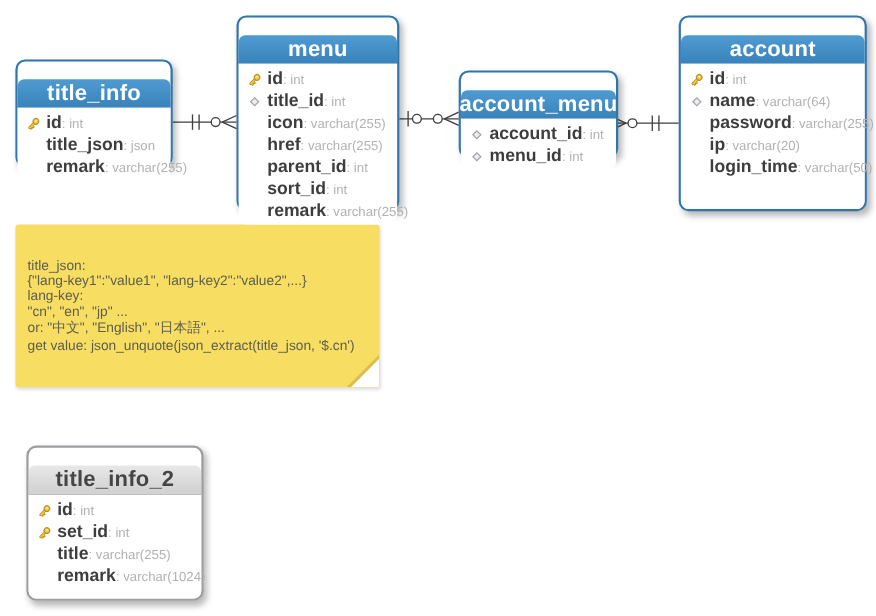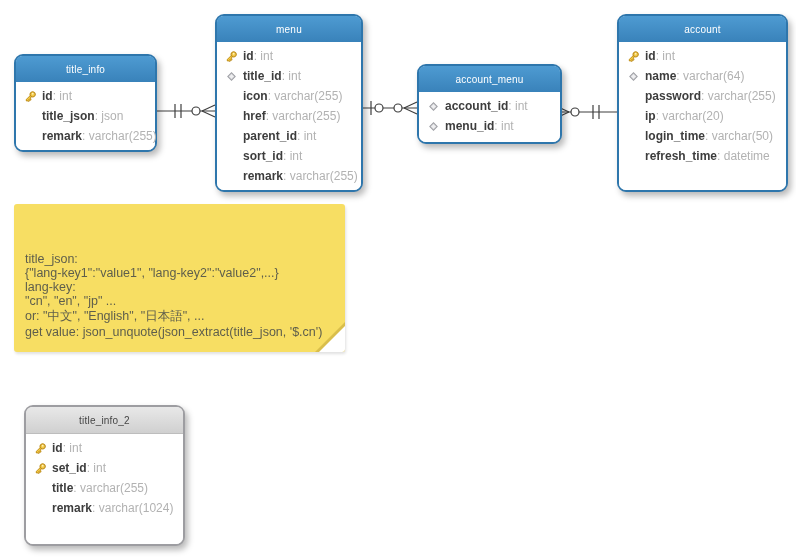--- a/index.html
+++ b/index.html
@@ -12,41 +12,41 @@
   
   .tbl {
     position:absolute; box-sizing:border-box; display:flex; flex-direction:column;
     border-radius:9px; background:#ffffff;
     box-shadow:3px 4px 6px rgba(0,0,0,0.28);
   }
   .tbl.blue { border:2px solid #2E76AC; }
   .tbl.gray { border:2px solid #9D9DA1; }
   .tbl-header {
     height:26px; flex:0 0 26px; display:flex; align-items:center; justify-content:center;
-    border-radius:6px 6px 0 0; font-weight:normal; font-size:10px; letter-spacing:0.2px;
+    border-radius:6px 6px 0 0; font-weight:bold; font-size:20px; letter-spacing:0.2px;margin-top:16px;
   }
   .blue .tbl-header { background:linear-gradient(#4E9BD2,#3982BA); color:#ffffff; }
   .gray .tbl-header { background:linear-gradient(#E8E8E8,#D0D0D0); color:#454545;
                       border-bottom:1px solid #BDBDBD; }
   .tbl-body { flex:1; background:#ffffff; border-radius:0 0 7px 7px; padding:4px 4px 2px 4px; }
   .row { display:flex; align-items:center; height:20px; white-space:nowrap; }
   .icon-cell { flex:0 0 22px; display:flex; align-items:center; padding-left:4px; box-sizing:border-box; }
   .fld-icon { width:13px; height:13px; }
-  .fname { font-weight:bold; color:#3D3D3D; font-size:12px; }
+  .fname { font-weight:bold; color:#3D3D3D; font-size:16px; }
   .ftype { color:#B2B2B2; font-size:12px; }
   .ftype::before { content:": "; }
 
   
   .note {
     position:absolute; box-sizing:border-box; border-radius:3px; overflow:hidden;
     box-shadow:1px 2px 3px rgba(0,0,0,0.12);
   }
   .note-lines {
     position:absolute; left:0; top:0; right:0; bottom:0;
-    padding:11px 12px 13px 11px; display:flex; flex-direction:column; justify-content:flex-end;
+    padding:11px 12px 13px 11px; display:flex; flex-direction:column; justify-content:center;
   }
   .note-line { font-size:12.5px; color:#5E5E4C; }
   .note-fold-shadow {
     position:absolute; right:0; bottom:0; width:30px; height:30px;
     background:#D9BE4B; clip-path:polygon(100% 0, 100% 100%, 0 100%);
   }
   .note-fold {
     position:absolute; right:0; bottom:0; width:26px; height:26px;
     background:linear-gradient(315deg, #ffffff 55%, #EFE8CE 100%);
     clip-path:polygon(100% 0, 100% 100%, 0 100%);
@@ -246,25 +246,20 @@
         <div class="row">
     <span class="icon-cell"></span>
     <span class="fname">ip</span>
     <span class="ftype">varchar(20)</span>
   </div>
         <div class="row">
     <span class="icon-cell"></span>
     <span class="fname">login_time</span>
     <span class="ftype">varchar(50)</span>
   </div>
-        <div class="row">
-    <span class="icon-cell"></span>
-    <span class="fname">refresh_time</span>
-    <span class="ftype">datetime</span>
-  </div>
       </div>
   </div>
     <div class="tbl gray" style="left: 24px; top: 405px; width: 161px; height: 141px;">
     <div class="tbl-header">
       <span class="tbl-title">title_info_2</span>
     </div>
     <div class="tbl-body">
         <div class="row">
     <span class="icon-cell">
             <svg class="fld-icon" viewBox="0 0 14 14">

